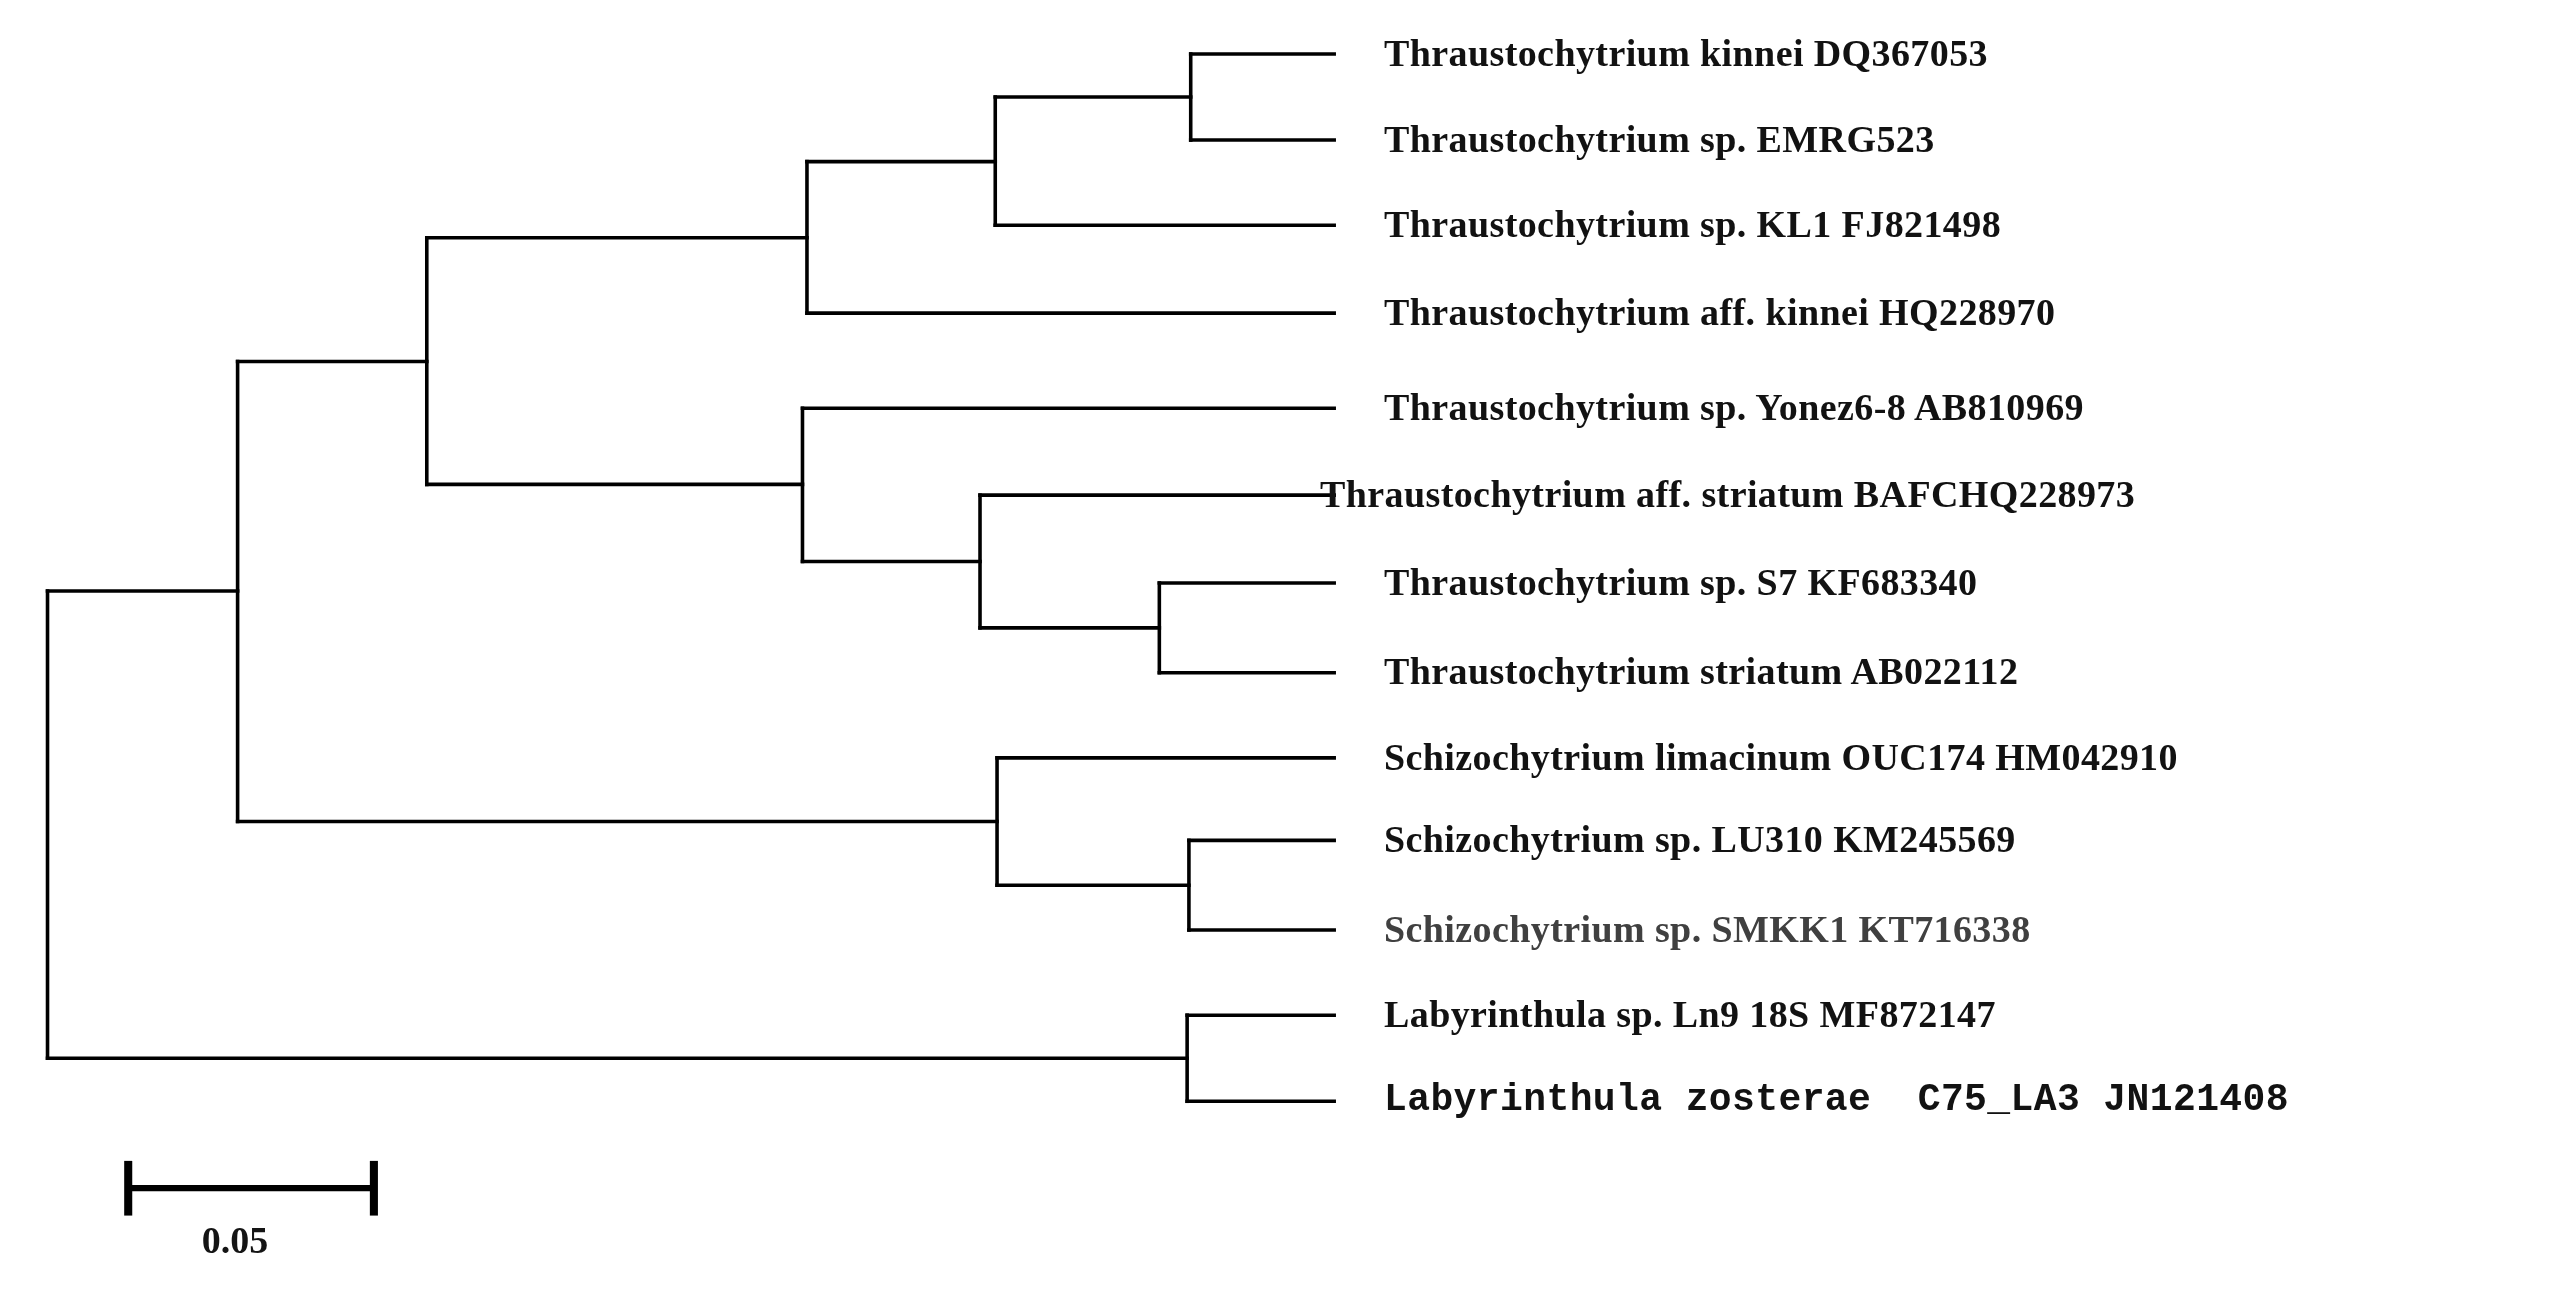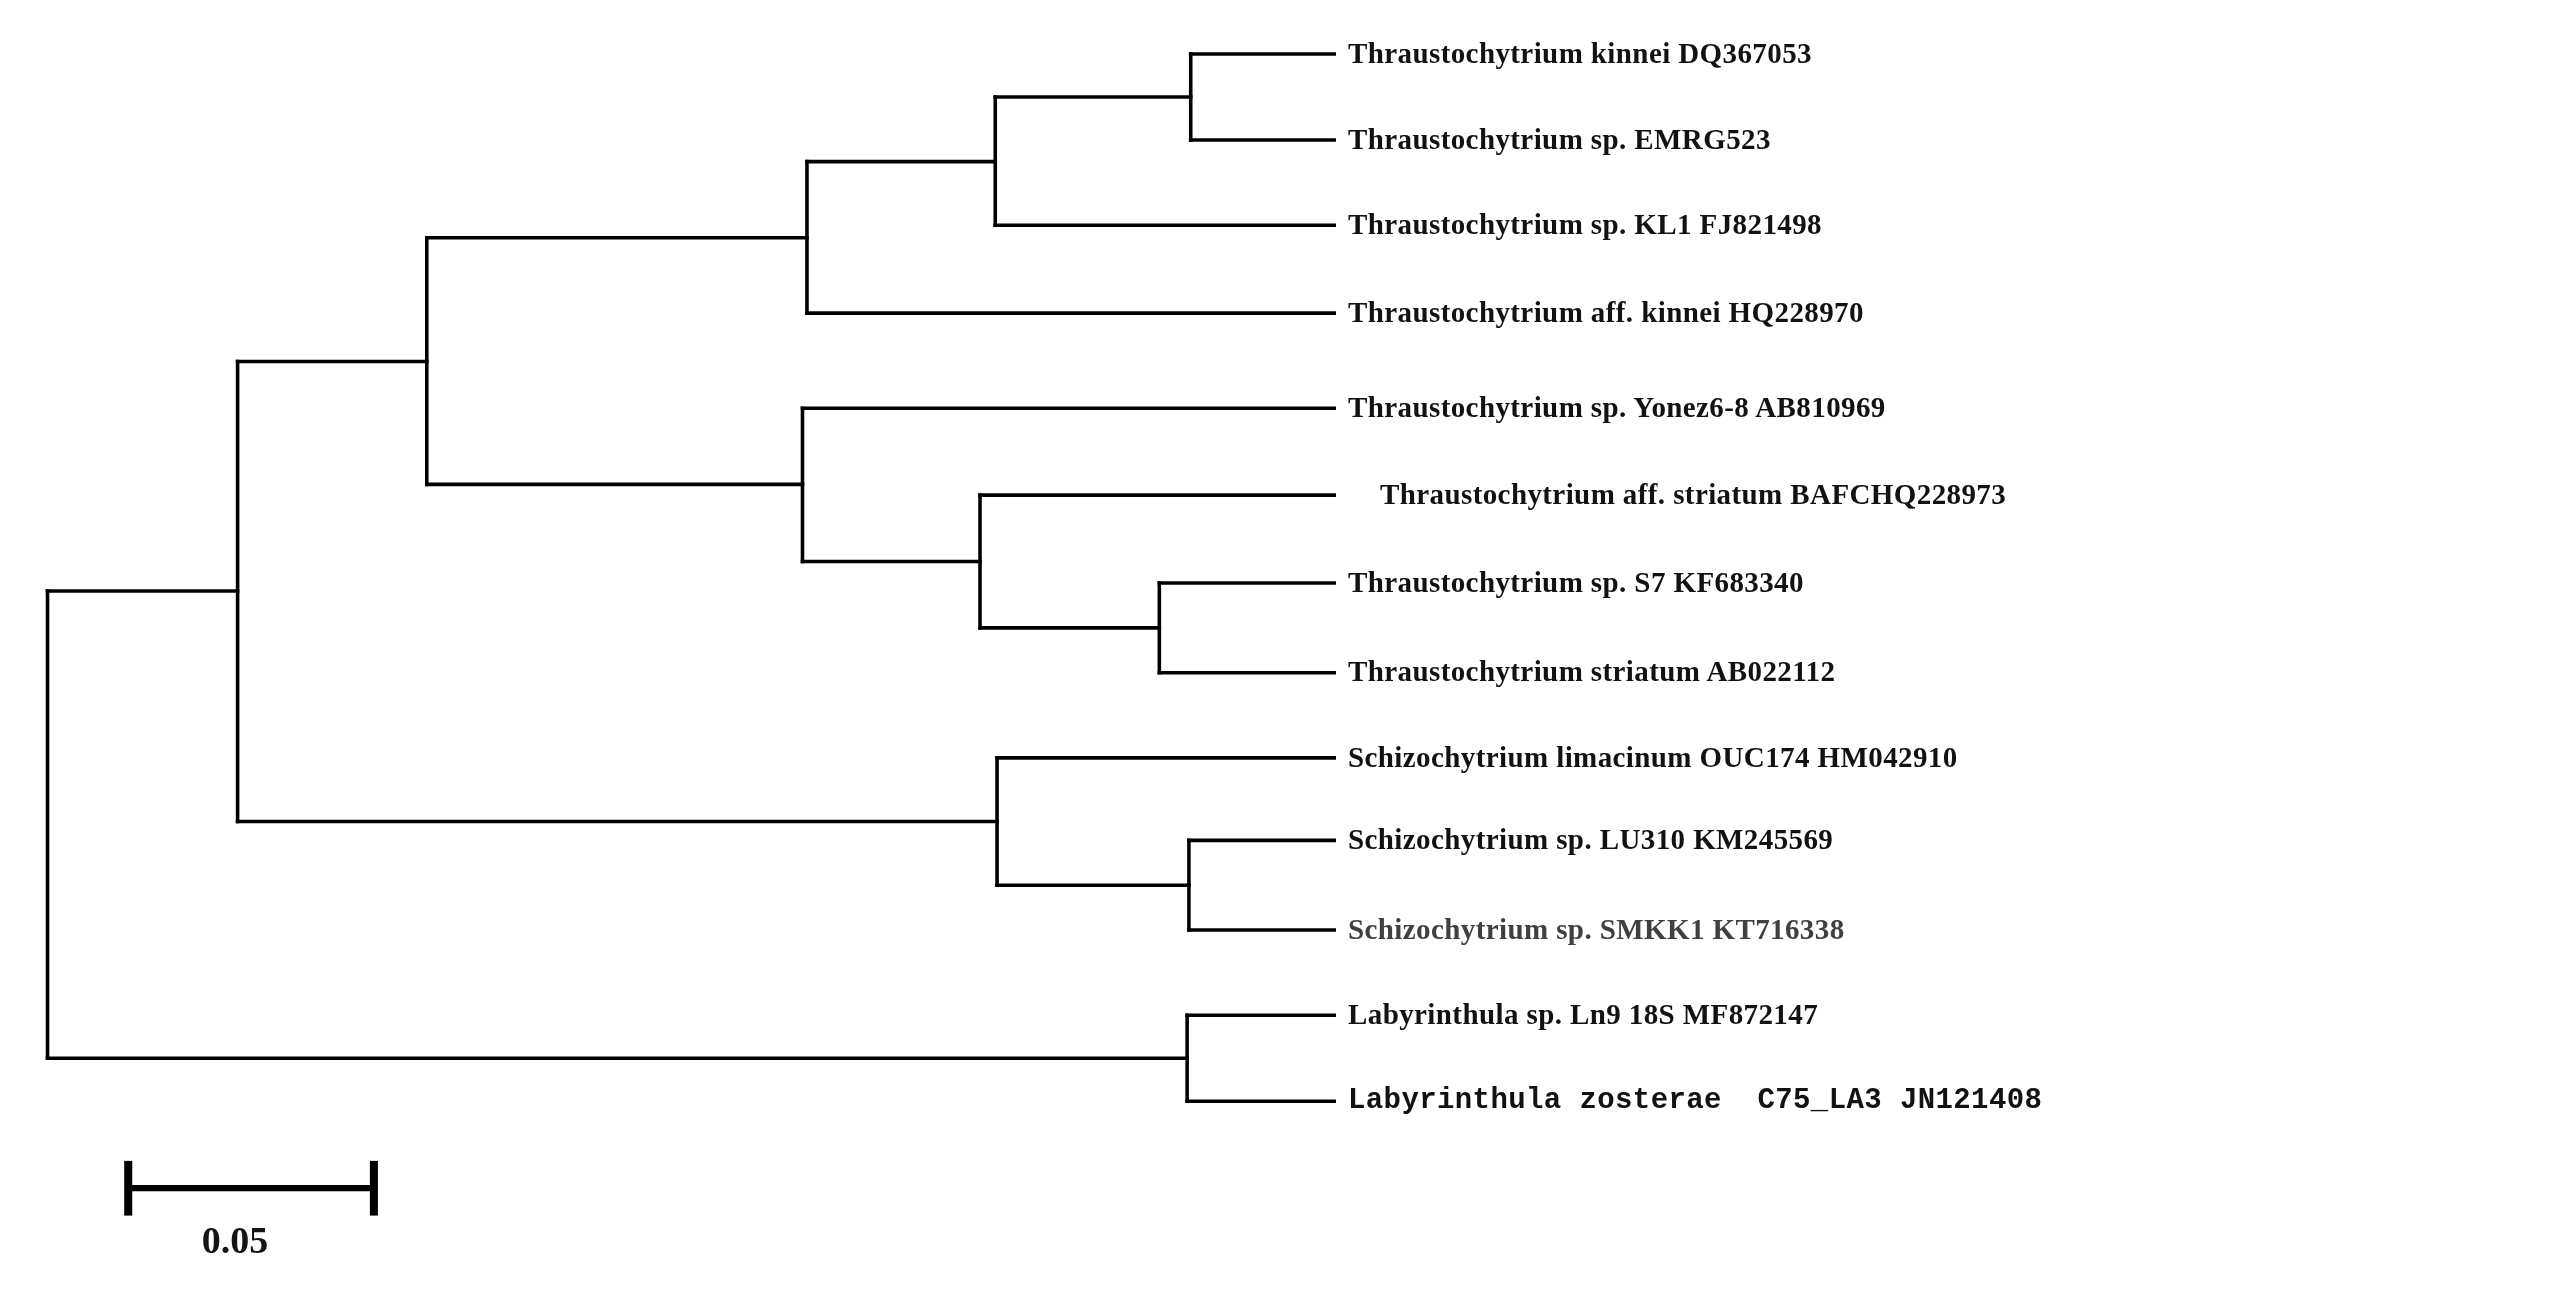--- a/index.html
+++ b/index.html
@@ -19,25 +19,26 @@
     position: absolute;
     left: 0;
     top: 0;
     width: 2576px;
     height: 1305px;
   }
   .taxon-label {
     position: absolute;
     transform: translateY(-52%);
     font-weight: bold;
-    font-size: 29px;
+    font-size: 38px;
     letter-spacing: 0.4px;
     color: #121212;
     white-space: pre;
     line-height: 1;
+    margin-left: 36px;
   }
   .taxon-label.highlight {
     color: #404040;
   }
   .scale-label {
     position: absolute;
     transform: translateX(-50%);
     font-weight: bold;
     font-size: 38px;
     color: #141414;
@@ -92,21 +93,21 @@
         <line x1="143" y1="1299" x2="143" y2="1351" stroke="#000000" stroke-width="9" stroke-linecap="square"></line>
         <line x1="417" y1="1299" x2="417" y2="1351" stroke="#000000" stroke-width="9" stroke-linecap="square"></line>
       </g>
   </svg>
   <div id="labels">
       <div class="taxon-label" style="left: 1348px; top: 54px;">Thraustochytrium kinnei DQ367053</div>
       <div class="taxon-label" style="left: 1348px; top: 140px; text-align: center;">Thraustochytrium sp. EMRG523</div>
       <div class="taxon-label" style="left: 1348px; top: 225px;">Thraustochytrium sp. KL1 FJ821498</div>
       <div class="taxon-label" style="left: 1348px; top: 313px;">Thraustochytrium aff. kinnei HQ228970</div>
       <div class="taxon-label" style="left: 1348px; top: 408px;">Thraustochytrium sp. Yonez6-8 AB810969</div>
-      <div class="taxon-label" style="left: 1380px; top: 495px;">Thraustochytrium aff. striatum BAFCHQ228973</div>
+      <div class="taxon-label" style="left: 1284px; top: 495px;">Thraustochytrium aff. striatum BAFCHQ228973</div>
       <div class="taxon-label" style="left: 1348px; top: 583px;">Thraustochytrium sp. S7 KF683340</div>
       <div class="taxon-label" style="left: 1348px; top: 672px;">Thraustochytrium striatum AB022112</div>
       <div class="taxon-label" style="left: 1348px; top: 758px;">Schizochytrium limacinum OUC174 HM042910</div>
       <div class="taxon-label" style="left: 1348px; top: 840px;">Schizochytrium sp. LU310 KM245569</div>
       <div class="taxon-label highlight" style="left: 1348px; top: 930px;">Schizochytrium sp. SMKK1 KT716338</div>
       <div class="taxon-label" style="left: 1348px; top: 1015px; text-align: right;">Labyrinthula sp. Ln9 18S MF872147</div>
       <div class="taxon-label" style="left: 1348px; top: 1101px; font-family: Liberation Mono, monospace;">Labyrinthula zosterae  C75_LA3 JN121408</div>
     </div>
   <div class="scale-label" id="scale-label" style="left: 235px; top: 1221px;">0.05</div>
 </div>

